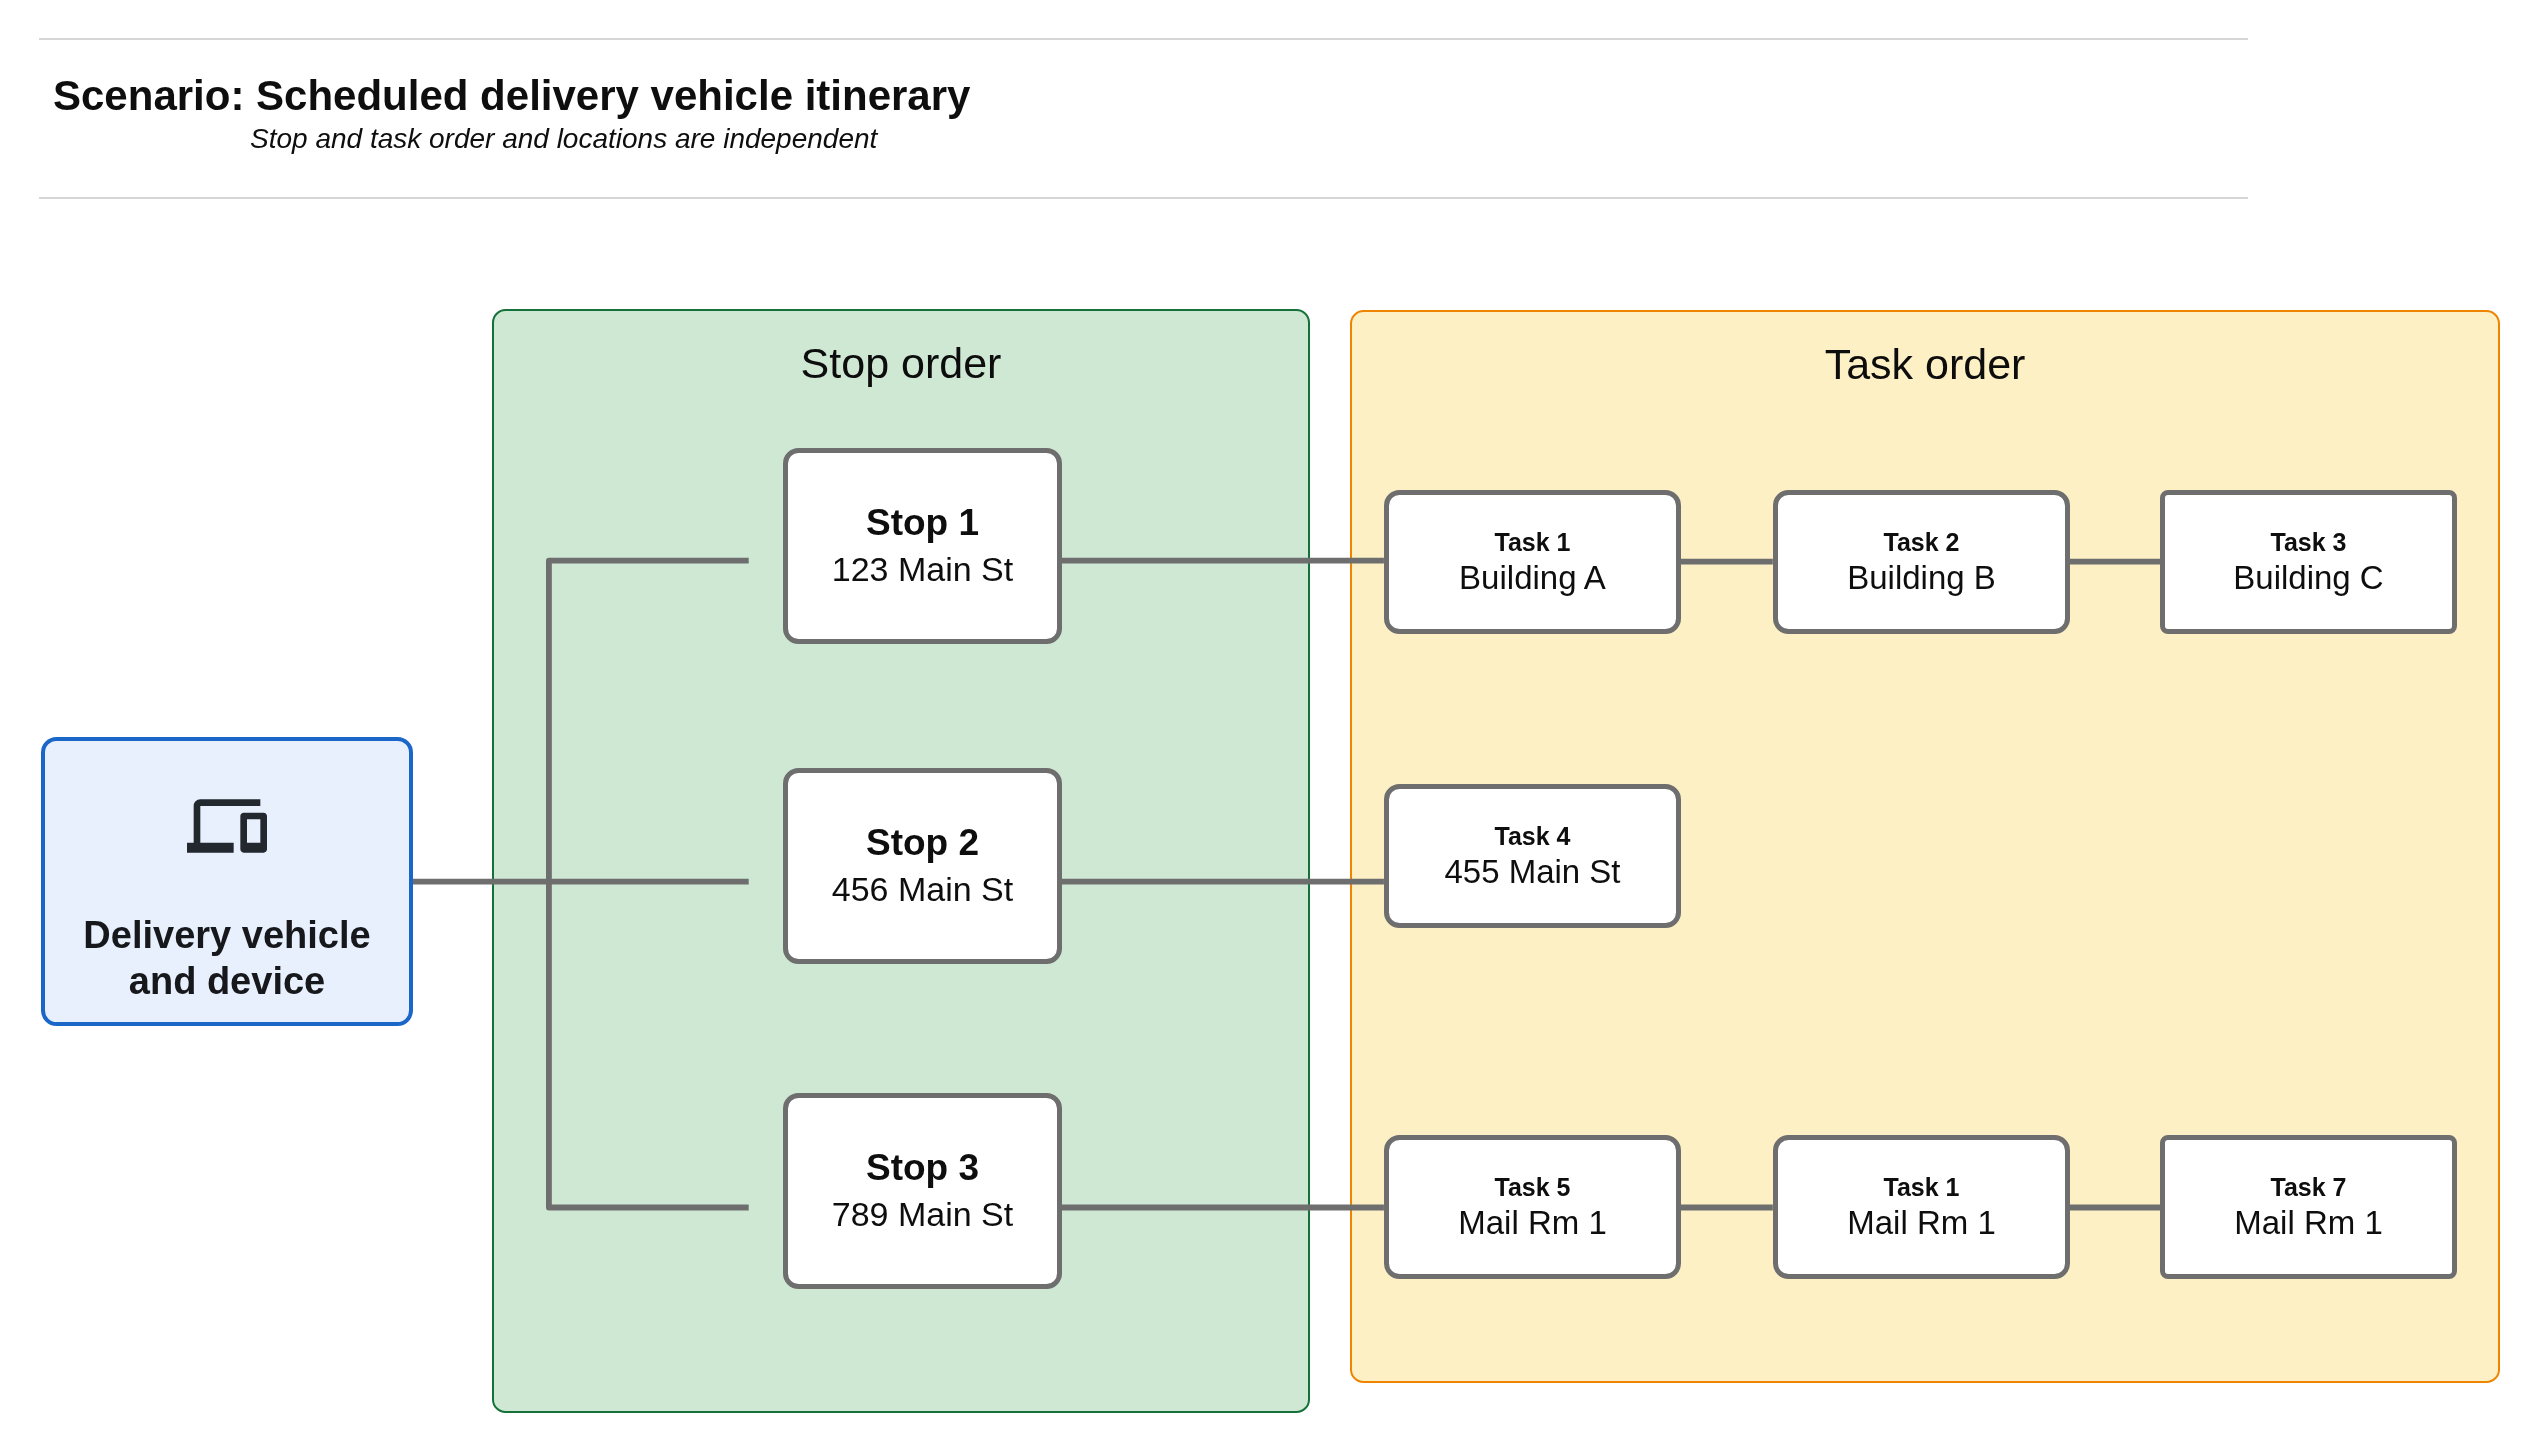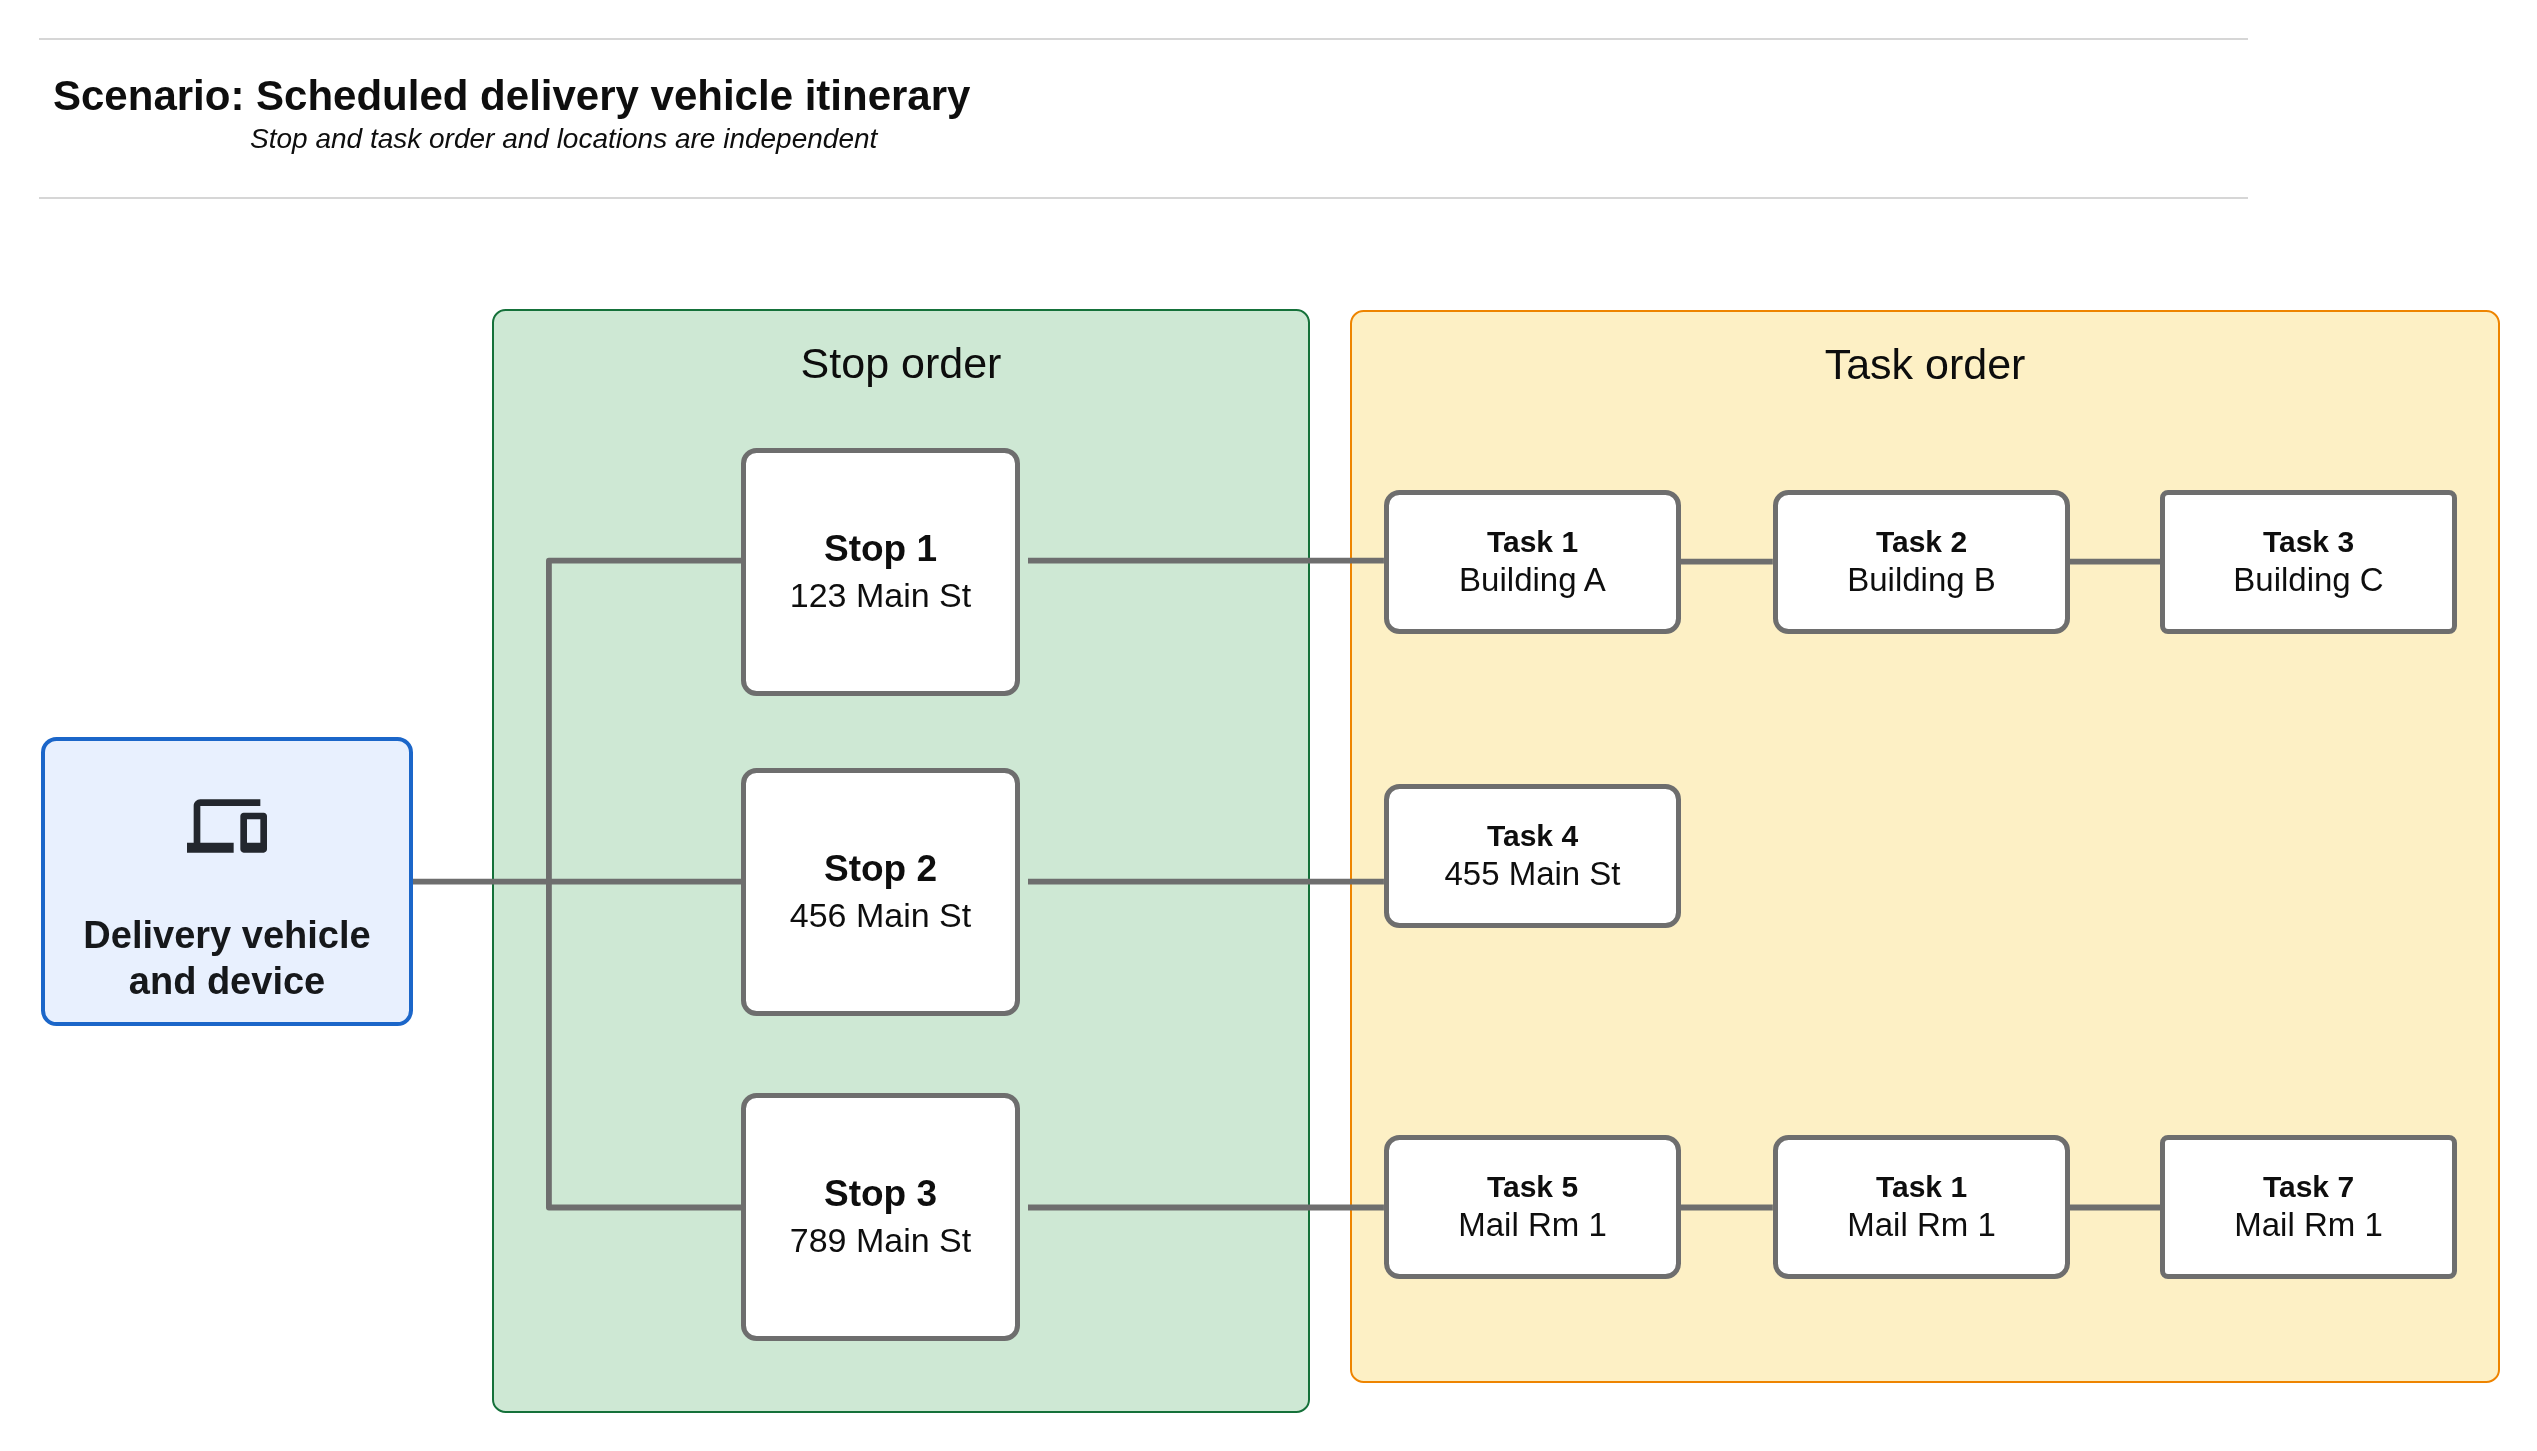--- a/index.html
+++ b/index.html
@@ -18,34 +18,34 @@
   #task-panel{left:1350px;top:310px;width:1150px;height:1073px;background:#fdf0c5;border:2.9px solid #ee8400;}
   .panel-title{position:absolute;top:28px;left:0;width:100%;text-align:center;font-size:43px;font-weight:400;color:#0d0d0d;}
 
   #connector-layer{position:absolute;left:0;top:0;width:2538px;height:1452px;z-index:2;}
 
   .node{
     position:absolute;background:#ffffff;border:5.8px solid #6e6e6e;border-radius:15.5px;
     box-sizing:border-box;display:flex;flex-direction:column;align-items:center;justify-content:center;
     text-align:center;z-index:3;
   }
-  .stop-node{left:741px;width:279px;height:248px;gap:8.7px;}
+  .stop-node{left:783px;width:279px;height:196px;gap:8.7px;}
   #stop-1{top:448px;}
   #stop-2{top:768px;}
   #stop-3{top:1093px;}
   .task-node{width:297px;height:144px;gap:5.8px;}
   .task-col-1{left:1384px;}
   .task-col-2{left:1773px;}
   .task-col-3{left:2160px;border-radius:8px;}
   .task-row-1{top:490px;}
   .task-row-2{top:784px;}
   .task-row-3{top:1135px;}
   .node-title{font-size:37px;font-weight:700;line-height:1.05;}
   .node-sub{font-size:34px;font-weight:400;line-height:1.05;}
-  .task-node .node-title{font-size:30px;}
+  .task-node .node-title{font-size:25px;}
   .task-node .node-sub{font-size:33px;}
 
   #vehicle-node{
     position:absolute;left:41px;top:737px;width:372px;height:289px;box-sizing:border-box;
     background:#e8f0fe;border:4.8px solid #1b66c9;border-radius:15.5px;
     display:flex;flex-direction:column;align-items:center;z-index:3;text-align:center;
   }
   #vehicle-node svg{margin-top:45px;display:block;}
   #vehicle-label{margin-top:47px;font-size:38px;font-weight:700;line-height:1.2;color:#16181b;}
 </style>

